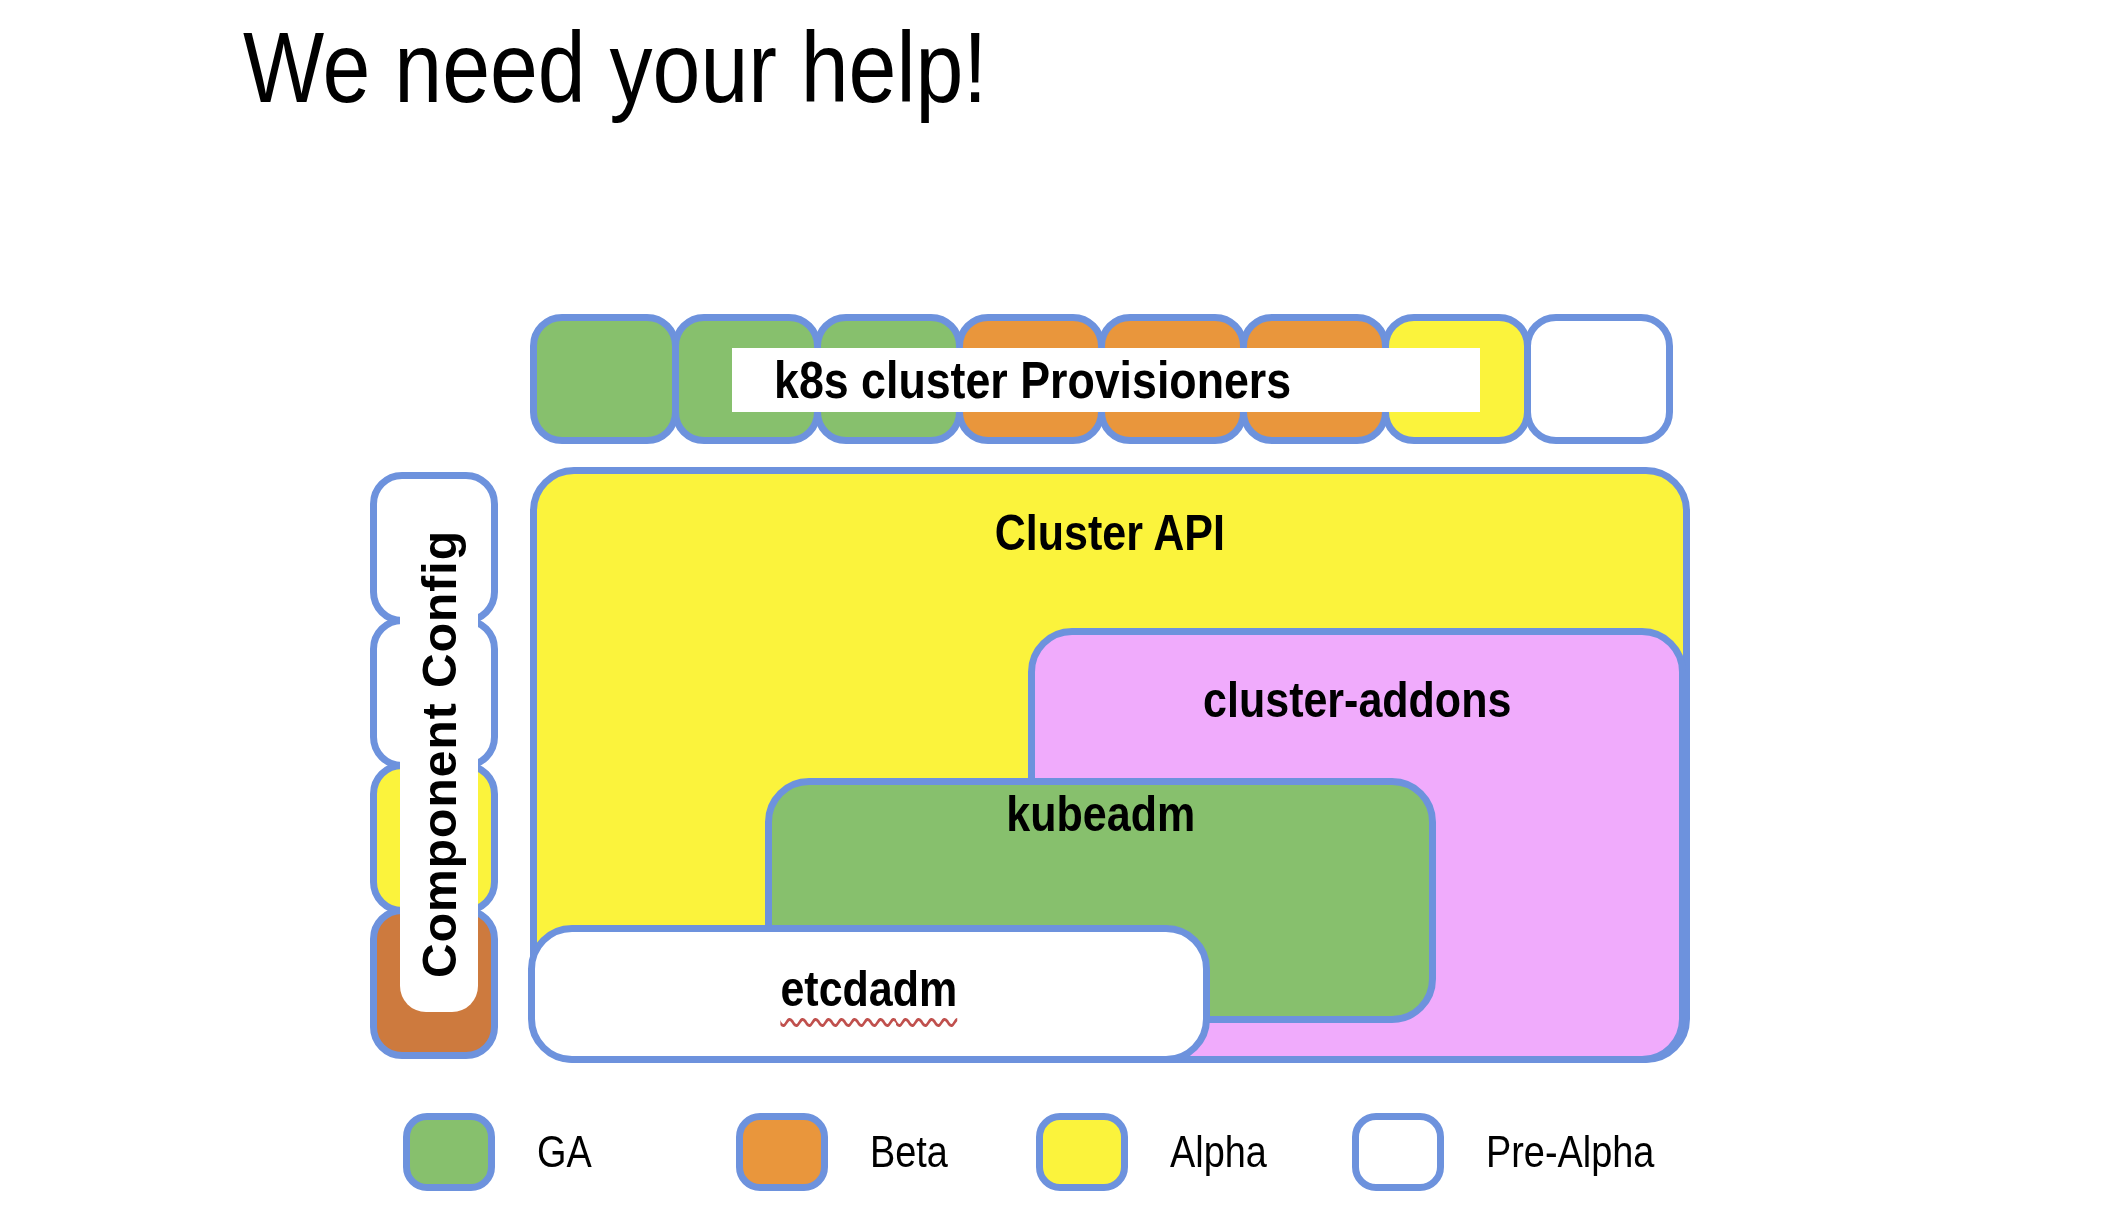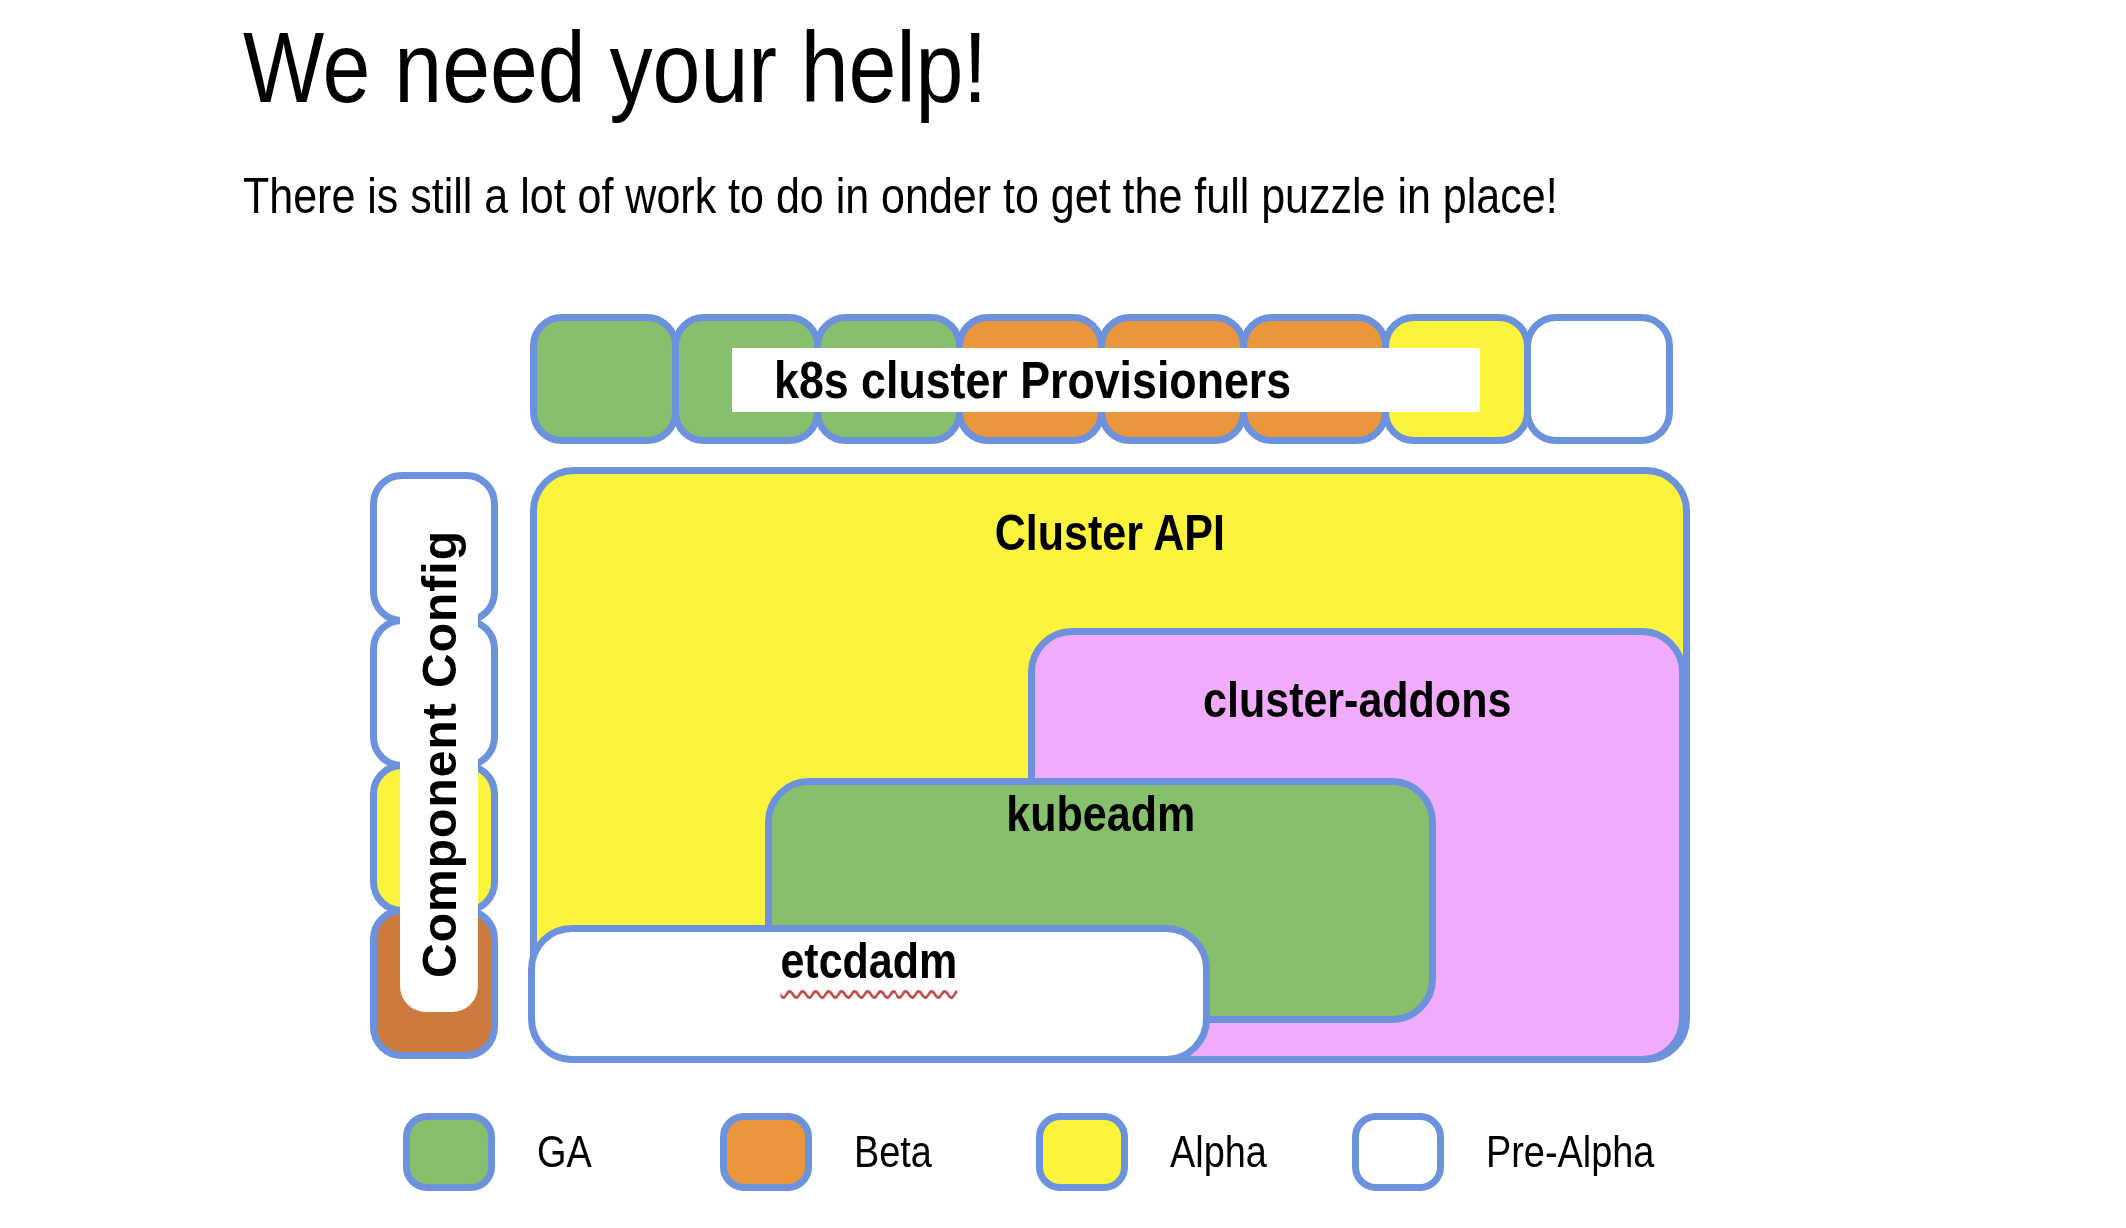--- a/index.html
+++ b/index.html
@@ -77,21 +77,21 @@
     position:absolute;
     box-sizing:border-box;
     border:7px solid var(--blue);
     border-radius:44px;
     display:flex;justify-content:center;align-items:flex-start;
     font-size:50px;font-weight:700;
   }
   .box-cluster-api  {left:530px; top:467px; width:1160px; height:596px; z-index:1; padding-top:30px;}
   .box-cluster-addons{left:1028px;top:628px; width:658px;  height:435px; z-index:2; padding-top:36px;}
   .box-kubeadm      {left:765px; top:778px; width:671px;  height:245px; z-index:3; }
-  .box-etcdadm      {left:528px; top:925px; width:682px;  height:138px; z-index:4; }
+  .box-etcdadm      {left:528px; top:925px; width:682px;  height:138px; z-index:4; padding-top:28px;}
   .misspelled{
     text-decoration-line:underline;
     text-decoration-style:wavy;
     text-decoration-color:var(--squiggle);
     text-decoration-thickness:3px;
     text-underline-offset:12px;
     text-decoration-skip-ink:none;
   }
 
   
@@ -102,34 +102,31 @@
   .legend-item .swatch{
     width:92px;height:78px;
     box-sizing:border-box;
     border:7px solid var(--blue);
     border-radius:24px;
     flex:0 0 auto;
   }
   .legend-item .legend-text{
     font-size:44px;font-weight:400;
   }
-  .li-0{left:403px;} .li-1{left:720px;} .li-2{left:1036px;} .li-3{left:1352px;}
+  .li-0{left:403px;} .li-1{left:736px;} .li-2{left:1036px;} .li-3{left:1352px;}
 </style>
 </head>
 <body>
 
 <div id="stage">
 
   <div class="page-title">
     <span class="cond-left">We need your help!</span>
   </div>
 
-  <div class="page-subtitle">
-    <span class="cond-left">There is still a lot of work to do in onder to get the full puzzle in place!</span>
-  </div>
 
   <div class="top-row">
       <div class="piece" style="background: rgb(135, 192, 109);"></div>
       <div class="piece" style="background: rgb(135, 192, 109);"></div>
       <div class="piece" style="background: rgb(135, 192, 109);"></div>
       <div class="piece" style="background: rgb(233, 150, 60);"></div>
       <div class="piece" style="background: rgb(233, 150, 60);"></div>
       <div class="piece" style="background: rgb(233, 150, 60);"></div>
       <div class="piece" style="background: rgb(251, 243, 60);"></div>
       <div class="piece" style="background: rgb(255, 255, 255);"></div>

